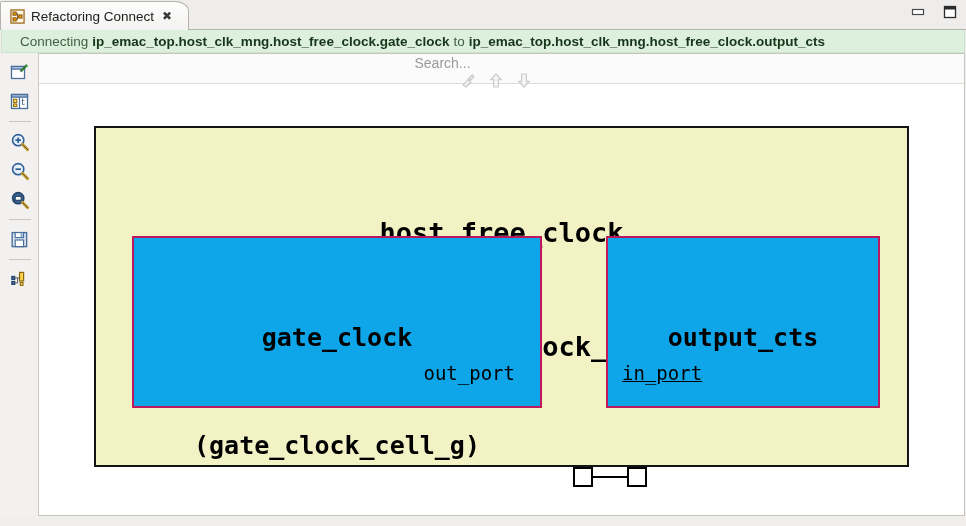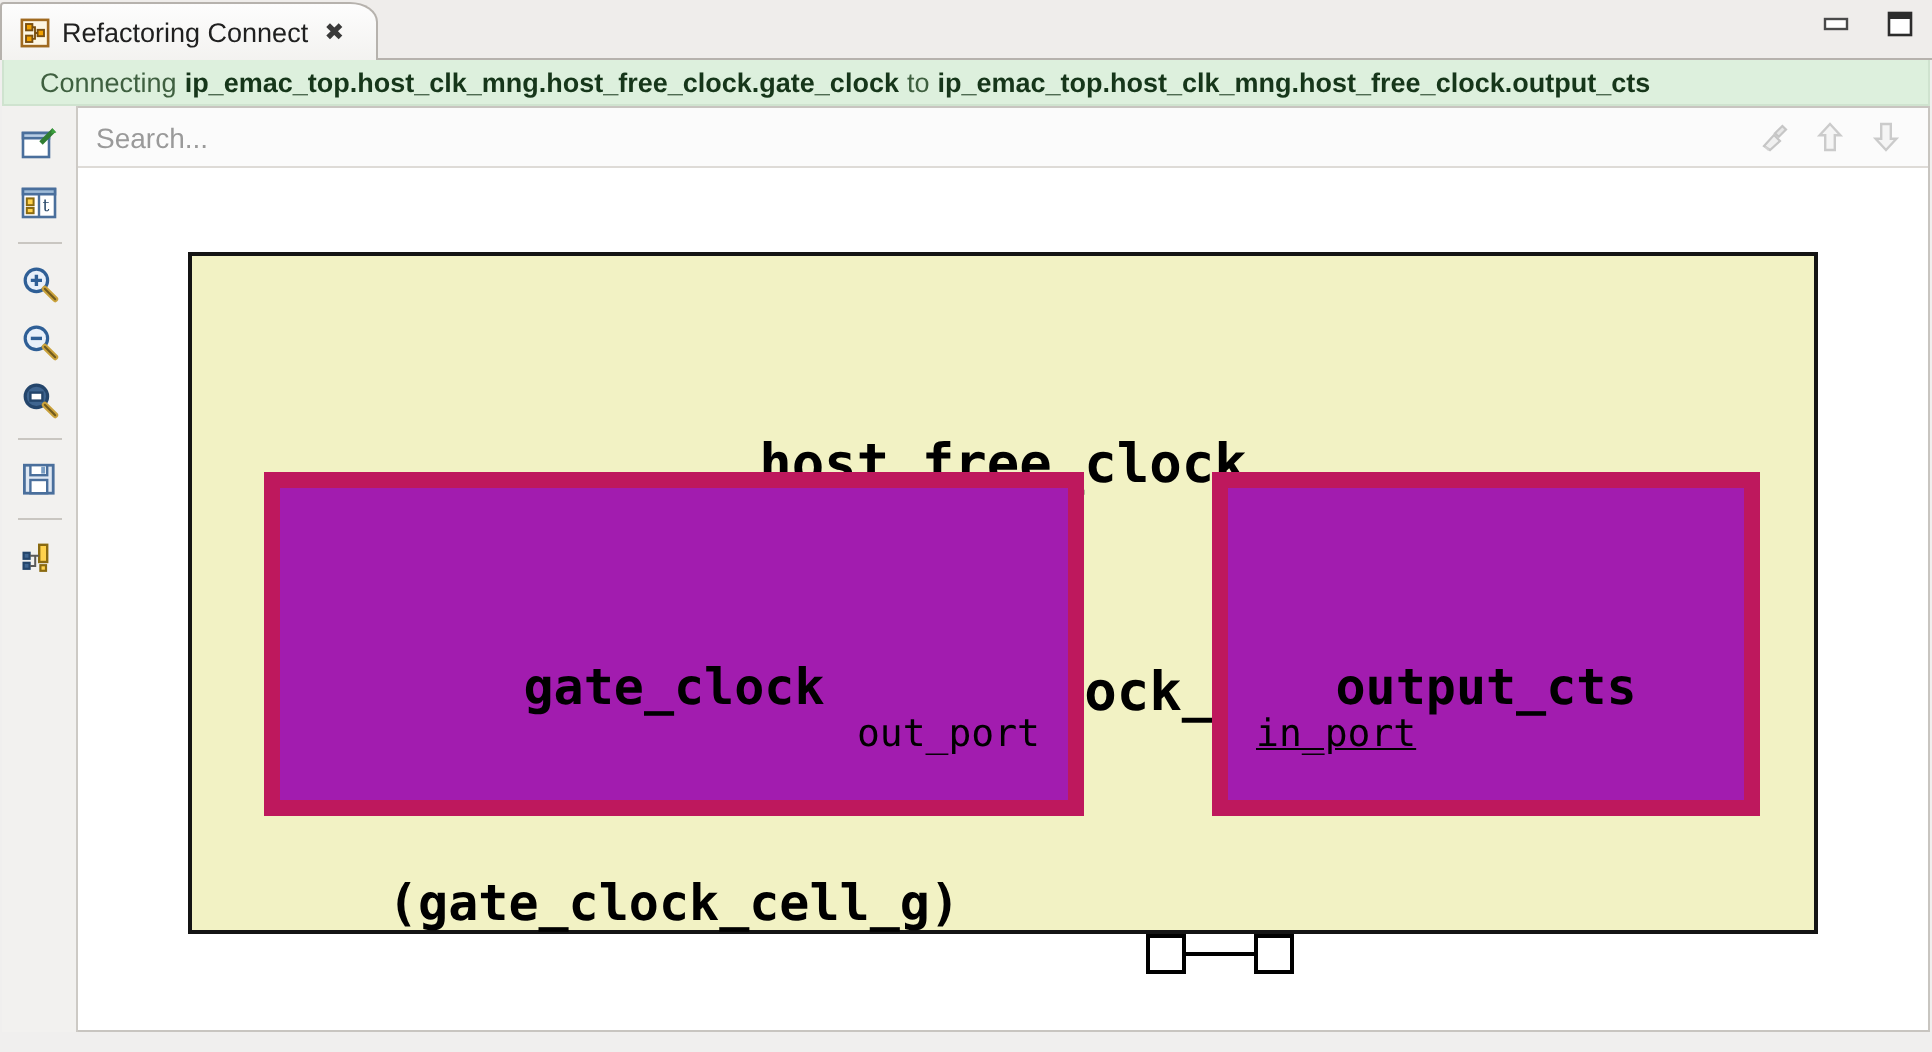--- a/index.html
+++ b/index.html
@@ -158,20 +158,21 @@
   }
   .searchrow {
     position: absolute;
     left: 0; right: 0; top: 0;
     height: 30px;
     background: #fbfbfb;
     border-bottom: 1px solid #dedbd7;
     display: flex;
     align-items: center;
     box-sizing: border-box;
+    flex-direction: column;
   }
   .search-input {
     flex: 1 1 auto;
     border: none;
     outline: none;
     background: transparent;
     font-family: "Liberation Sans", sans-serif;
     font-size: 14px;
     color: #4a4a4a;
     padding-left: 9px;
@@ -215,22 +216,22 @@
     font-weight: bold;
     font-size: 27px;
     line-height: 38px;
     color: #000000;
     white-space: pre;
   }
 
   
   .inner {
     position: absolute;
-    background: #a21caf;
-    border: 8px solid #be185d;
+    background: #0ea5e9;
+    border: 2px solid #be185d;
     box-sizing: border-box;
   }
   .inner.left  { left: 36px;  top: 108px; width: 410px; height: 172px; }
   .inner.right { left: 510px; top: 108px; width: 274px; height: 172px; }
   .inner-title {
     position: absolute;
     left: 0; right: 0;
     top: 10px;
     text-align: center;
     font-family: "DejaVu Sans Mono", monospace;
@@ -242,21 +243,21 @@
   }
 
   .portlabel {
     position: absolute;
     font-family: "DejaVu Sans Mono", monospace;
     font-size: 19px;
     color: #000000;
     white-space: nowrap;
     bottom: 22px;
   }
-  .portlabel.out { right: 14px; }
+  .portlabel.out { right: 25px; }
   .portlabel.in  { left: 14px; text-decoration: underline; }
 
   
   .wire {
     position: absolute;
     left: 534px;
     top: 382px;
     width: 74px;
     height: 22px;
   }

